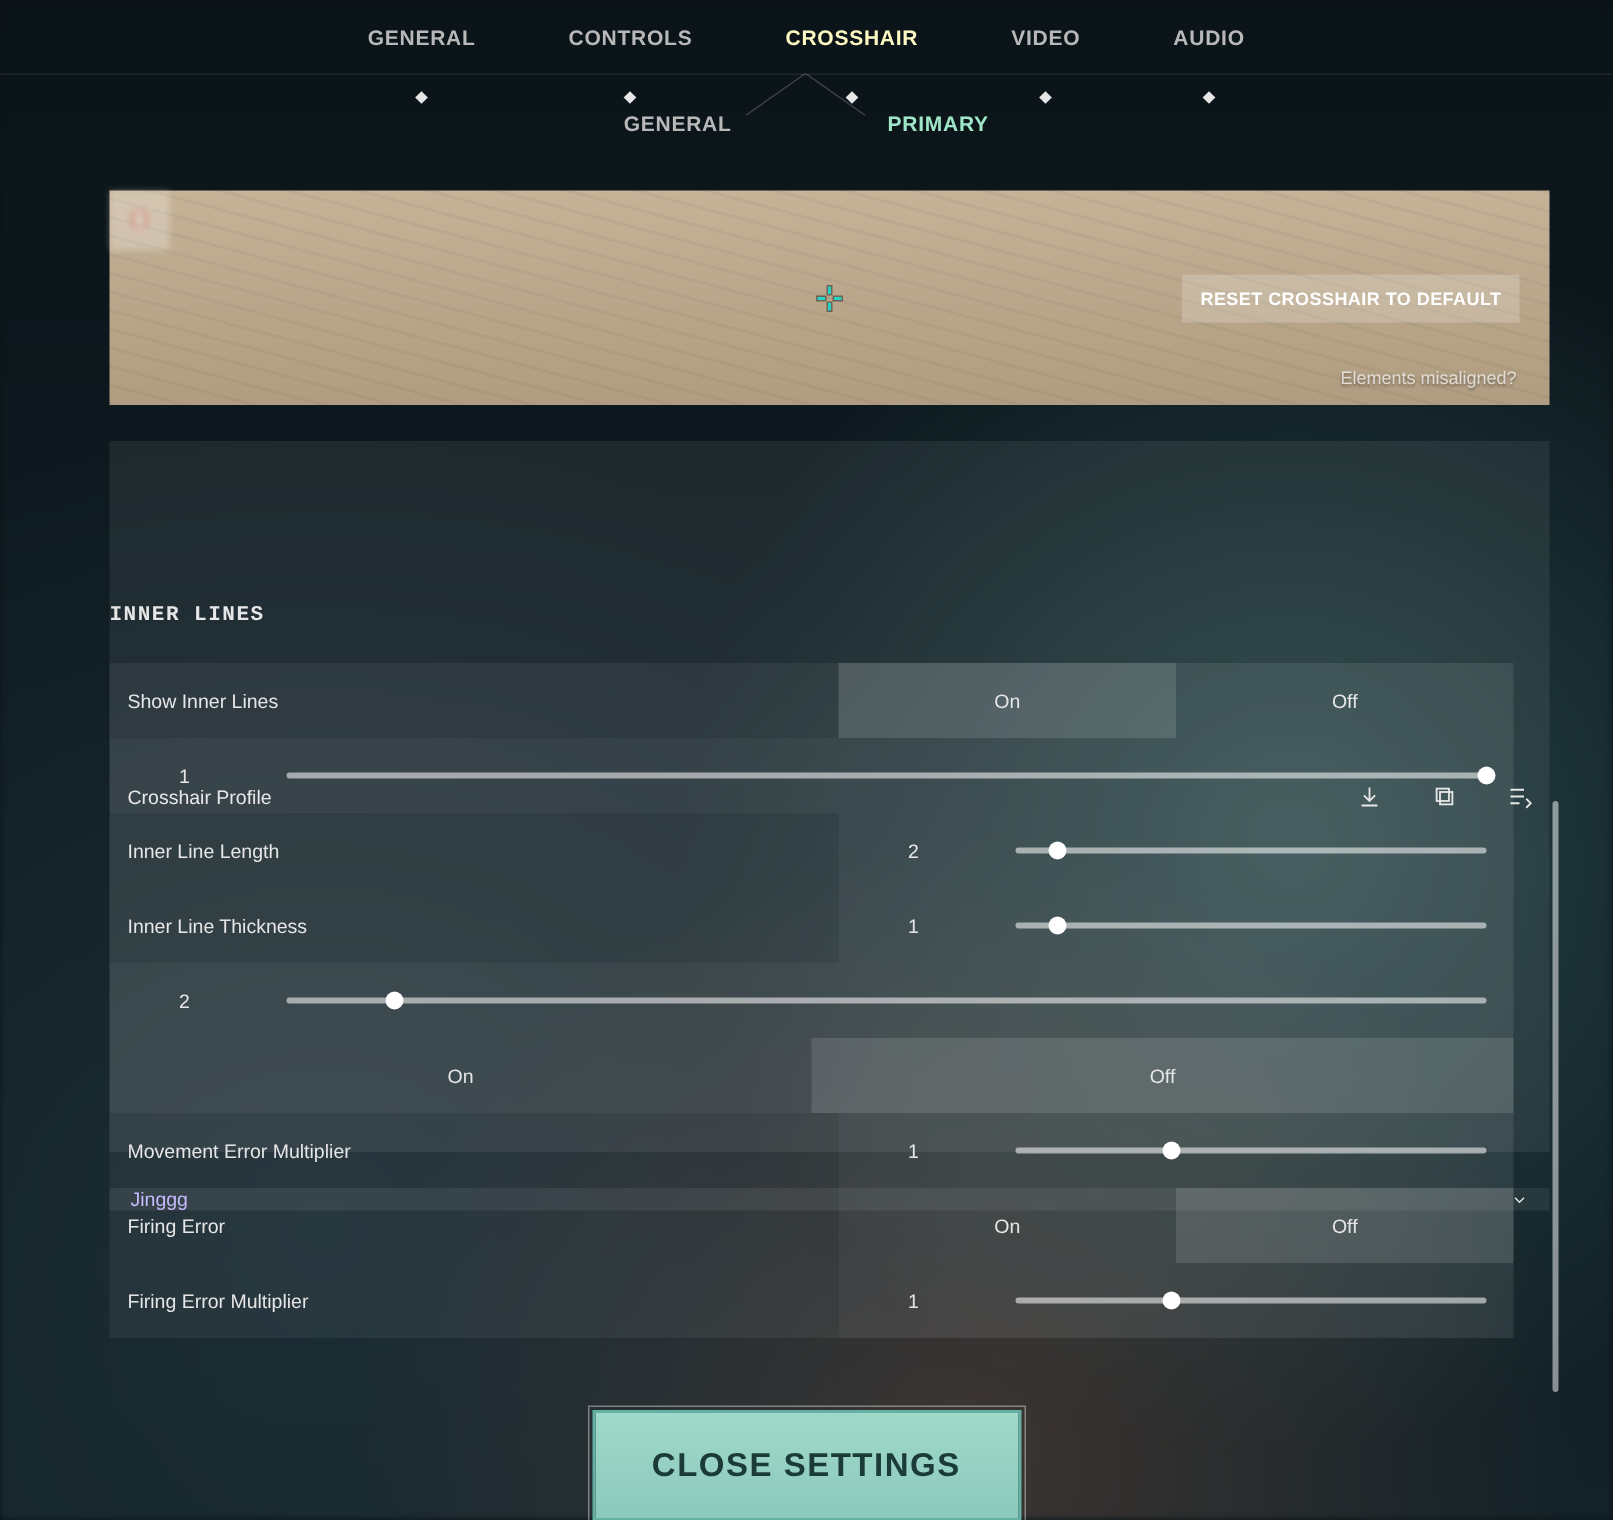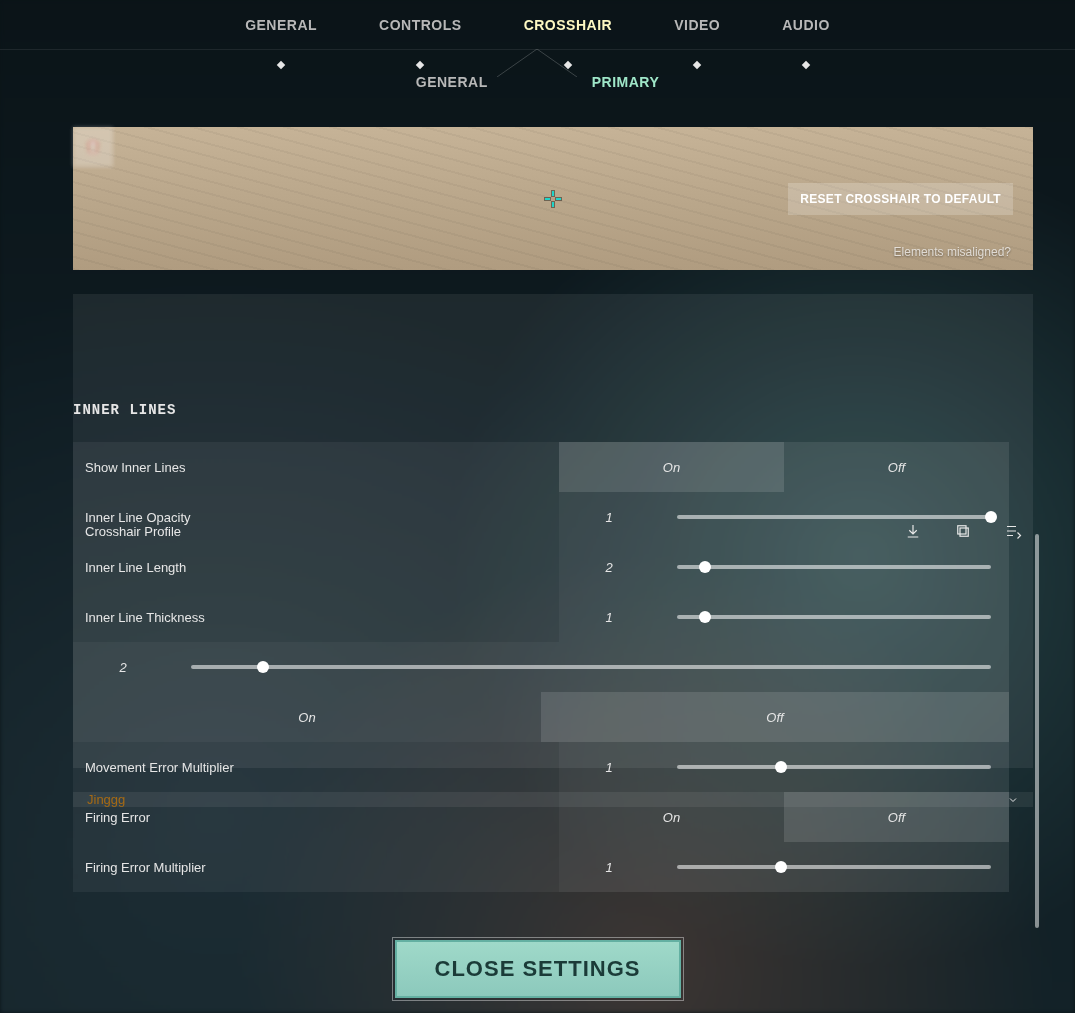--- a/index.html
+++ b/index.html
@@ -143,21 +143,21 @@
 .icon-btn svg { width: 18px; height: 18px; stroke: #e6e6e6; stroke-width: 1.6; fill: none; }
 .icon-btn.trash svg { stroke: #c85a4a; }
 
 .profile-right {
   flex: 1;
   background: rgba(255,255,255,.07);
   display: flex;
   align-items: center;
   padding: 0 14px;
   font-size: 13px;
-  color: #a16207;
+  color: #c4b5fd;
   cursor: pointer;
 }
 .profile-right .chev { margin-left: auto; }
 
 
 .section-header {
   margin-top: 68px;
   font-size: 14px;
   font-weight: 700;
   letter-spacing: 1px;
@@ -181,21 +181,20 @@
   background: rgba(255,255,255,.055);
   display: flex;
   align-items: center;
   padding-left: 12px;
   font-size: 13px;
 }
 .row .controls {
   flex: 1;
   display: flex;
   background: rgba(255,255,255,.09);
-  font-style: italic;
 }
 
 
 .toggle-half {
   flex: 1;
   display: flex;
   align-items: center;
   justify-content: center;
   font-size: 13px;
   cursor: pointer;
@@ -244,21 +243,21 @@
   border-radius: 2px;
 }
 
 
 .close-settings {
   position: absolute;
   left: 50%;
   top: 940px;
   transform: translateX(-50%);
   width: 286px;
-  height: 58px;
+  height: 74px;
   background: linear-gradient(180deg, #9fd9c9, #8cc9bc);
   border: 2px solid #64b0a2;
   outline: 1px solid rgba(255,255,255,.4);
   outline-offset: 2px;
   display: flex;
   align-items: center;
   justify-content: center;
   font-size: 22px;
   font-weight: 700;
   letter-spacing: 1px;
@@ -348,21 +347,20 @@
 
     <div class="row">
       <div class="label">Show Inner Lines</div>
       <div class="controls">
         <div class="toggle-half active">On</div>
         <div class="toggle-half">Off</div>
       </div>
     </div>
 
     <div class="row">
-      <div class="label">Inner Line Opacity</div>
       <div class="controls">
         <div class="value-box">1</div>
         <div class="slider-box">
             <div class="slider-track">
               <div class="slider-thumb" style="left: 100%;"></div>
             </div>
           </div>
       </div>
     </div>
 

